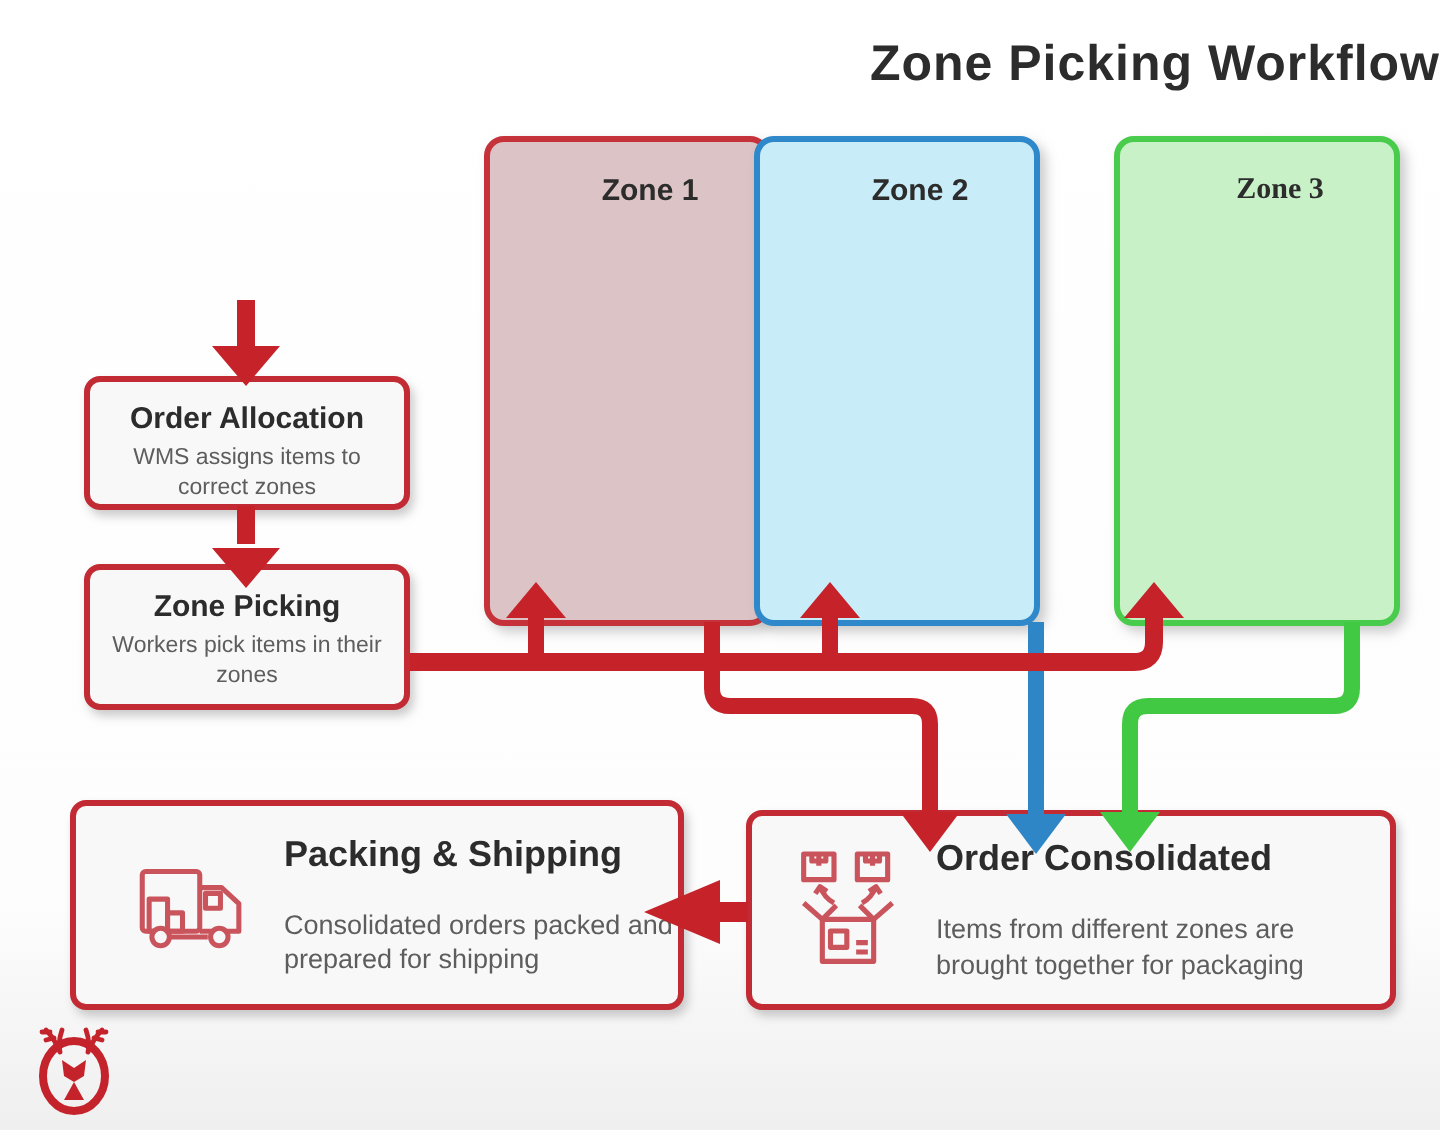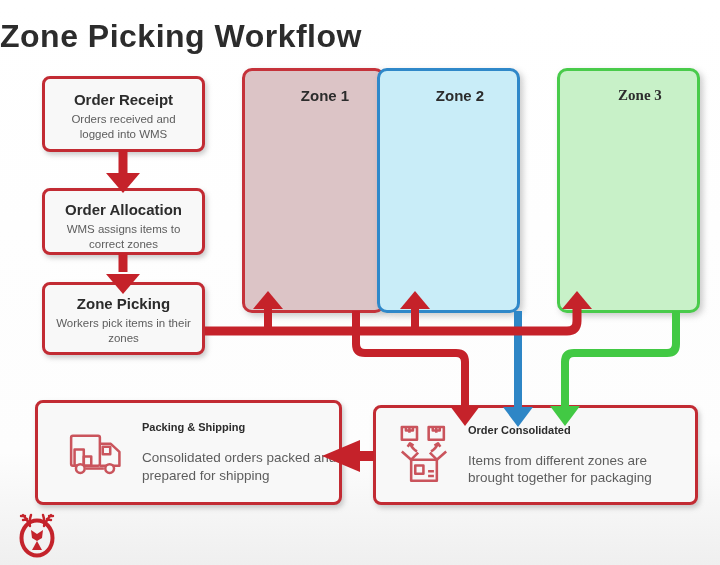--- a/index.html
+++ b/index.html
@@ -5,22 +5,22 @@
   html,body{margin:0;padding:0;}
   #canvas{
     position:relative;
     width:720px;height:565px;
     overflow:hidden;
     background:linear-gradient(180deg,#ffffff 0%,#fdfdfd 80%,#efefef 100%);
     font-family:"Liberation Sans",sans-serif;
   }
   .title{
     position:absolute;left:0;right:0;top:18px;
-    text-align:left;
-    font-size:32px;font-weight:800;letter-spacing:.5px;
+    text-align:right;
+    font-size:25px;font-weight:800;letter-spacing:.5px;
     color:var(--text-dark);
   }
   .step-box{
     position:absolute;
     background:var(--box-bg);
     border:3px solid var(--box-border);
     border-radius:8px;
     box-shadow:2px 3px 5px rgba(110,110,110,.35);
     text-align:center;
     box-sizing:border-box;
@@ -47,39 +47,35 @@
     border:3px solid var(--box-border);
     border-radius:8px;
     box-shadow:2px 3px 5px rgba(110,110,110,.35);
     box-sizing:border-box;
     display:flex;align-items:center;
     z-index:2;
   }
   #box-packing{left:35px;top:400px;width:307px;height:105px;padding-left:30px;}
   #box-consolidation{left:373px;top:405px;width:325px;height:100px;padding-left:20px;}
   .bb-icon{flex:0 0 auto;margin-right:16px;}
-  .bb-title{font-size:11px;font-weight:700;color:var(--text-dark);margin-bottom:16px;}
+  .bb-title{font-size:18px;font-weight:700;color:var(--text-dark);margin-bottom:16px;}
   .bb-desc{font-size:13.5px;color:var(--text-gray);line-height:1.28;}
   #connectors{position:absolute;left:0;top:0;z-index:5;pointer-events:none;}
   .ln{fill:none;stroke-linecap:butt;}
   .lr{stroke:var(--red);} .lb{stroke:var(--blue);} .lg{stroke:var(--green);}
   .hr{fill:var(--red);} .hb{fill:var(--blue);} .hg{fill:var(--green);}
   #logo{position:absolute;left:13px;top:510px;z-index:3;}
 </style>
 </head>
 <body>
 
 <div id="canvas">
 
   <div class="title">Zone Picking Workflow</div>
 
-  <div class="step-box" id="box-receipt">
-    <div class="step-title">Order Receipt</div>
-    <div class="step-desc">Orders received and logged into WMS</div>
-  </div>
   <div class="step-box" id="box-allocation">
     <div class="step-title">Order Allocation</div>
     <div class="step-desc">WMS assigns items to correct zones</div>
   </div>
   <div class="step-box" id="box-picking">
     <div class="step-title">Zone Picking</div>
     <div class="step-desc">Workers pick items in their zones</div>
   </div>
 
   <div class="zone" id="zone1" style="background: rgb(220, 196, 198); border-color: rgb(197, 50, 58);">

